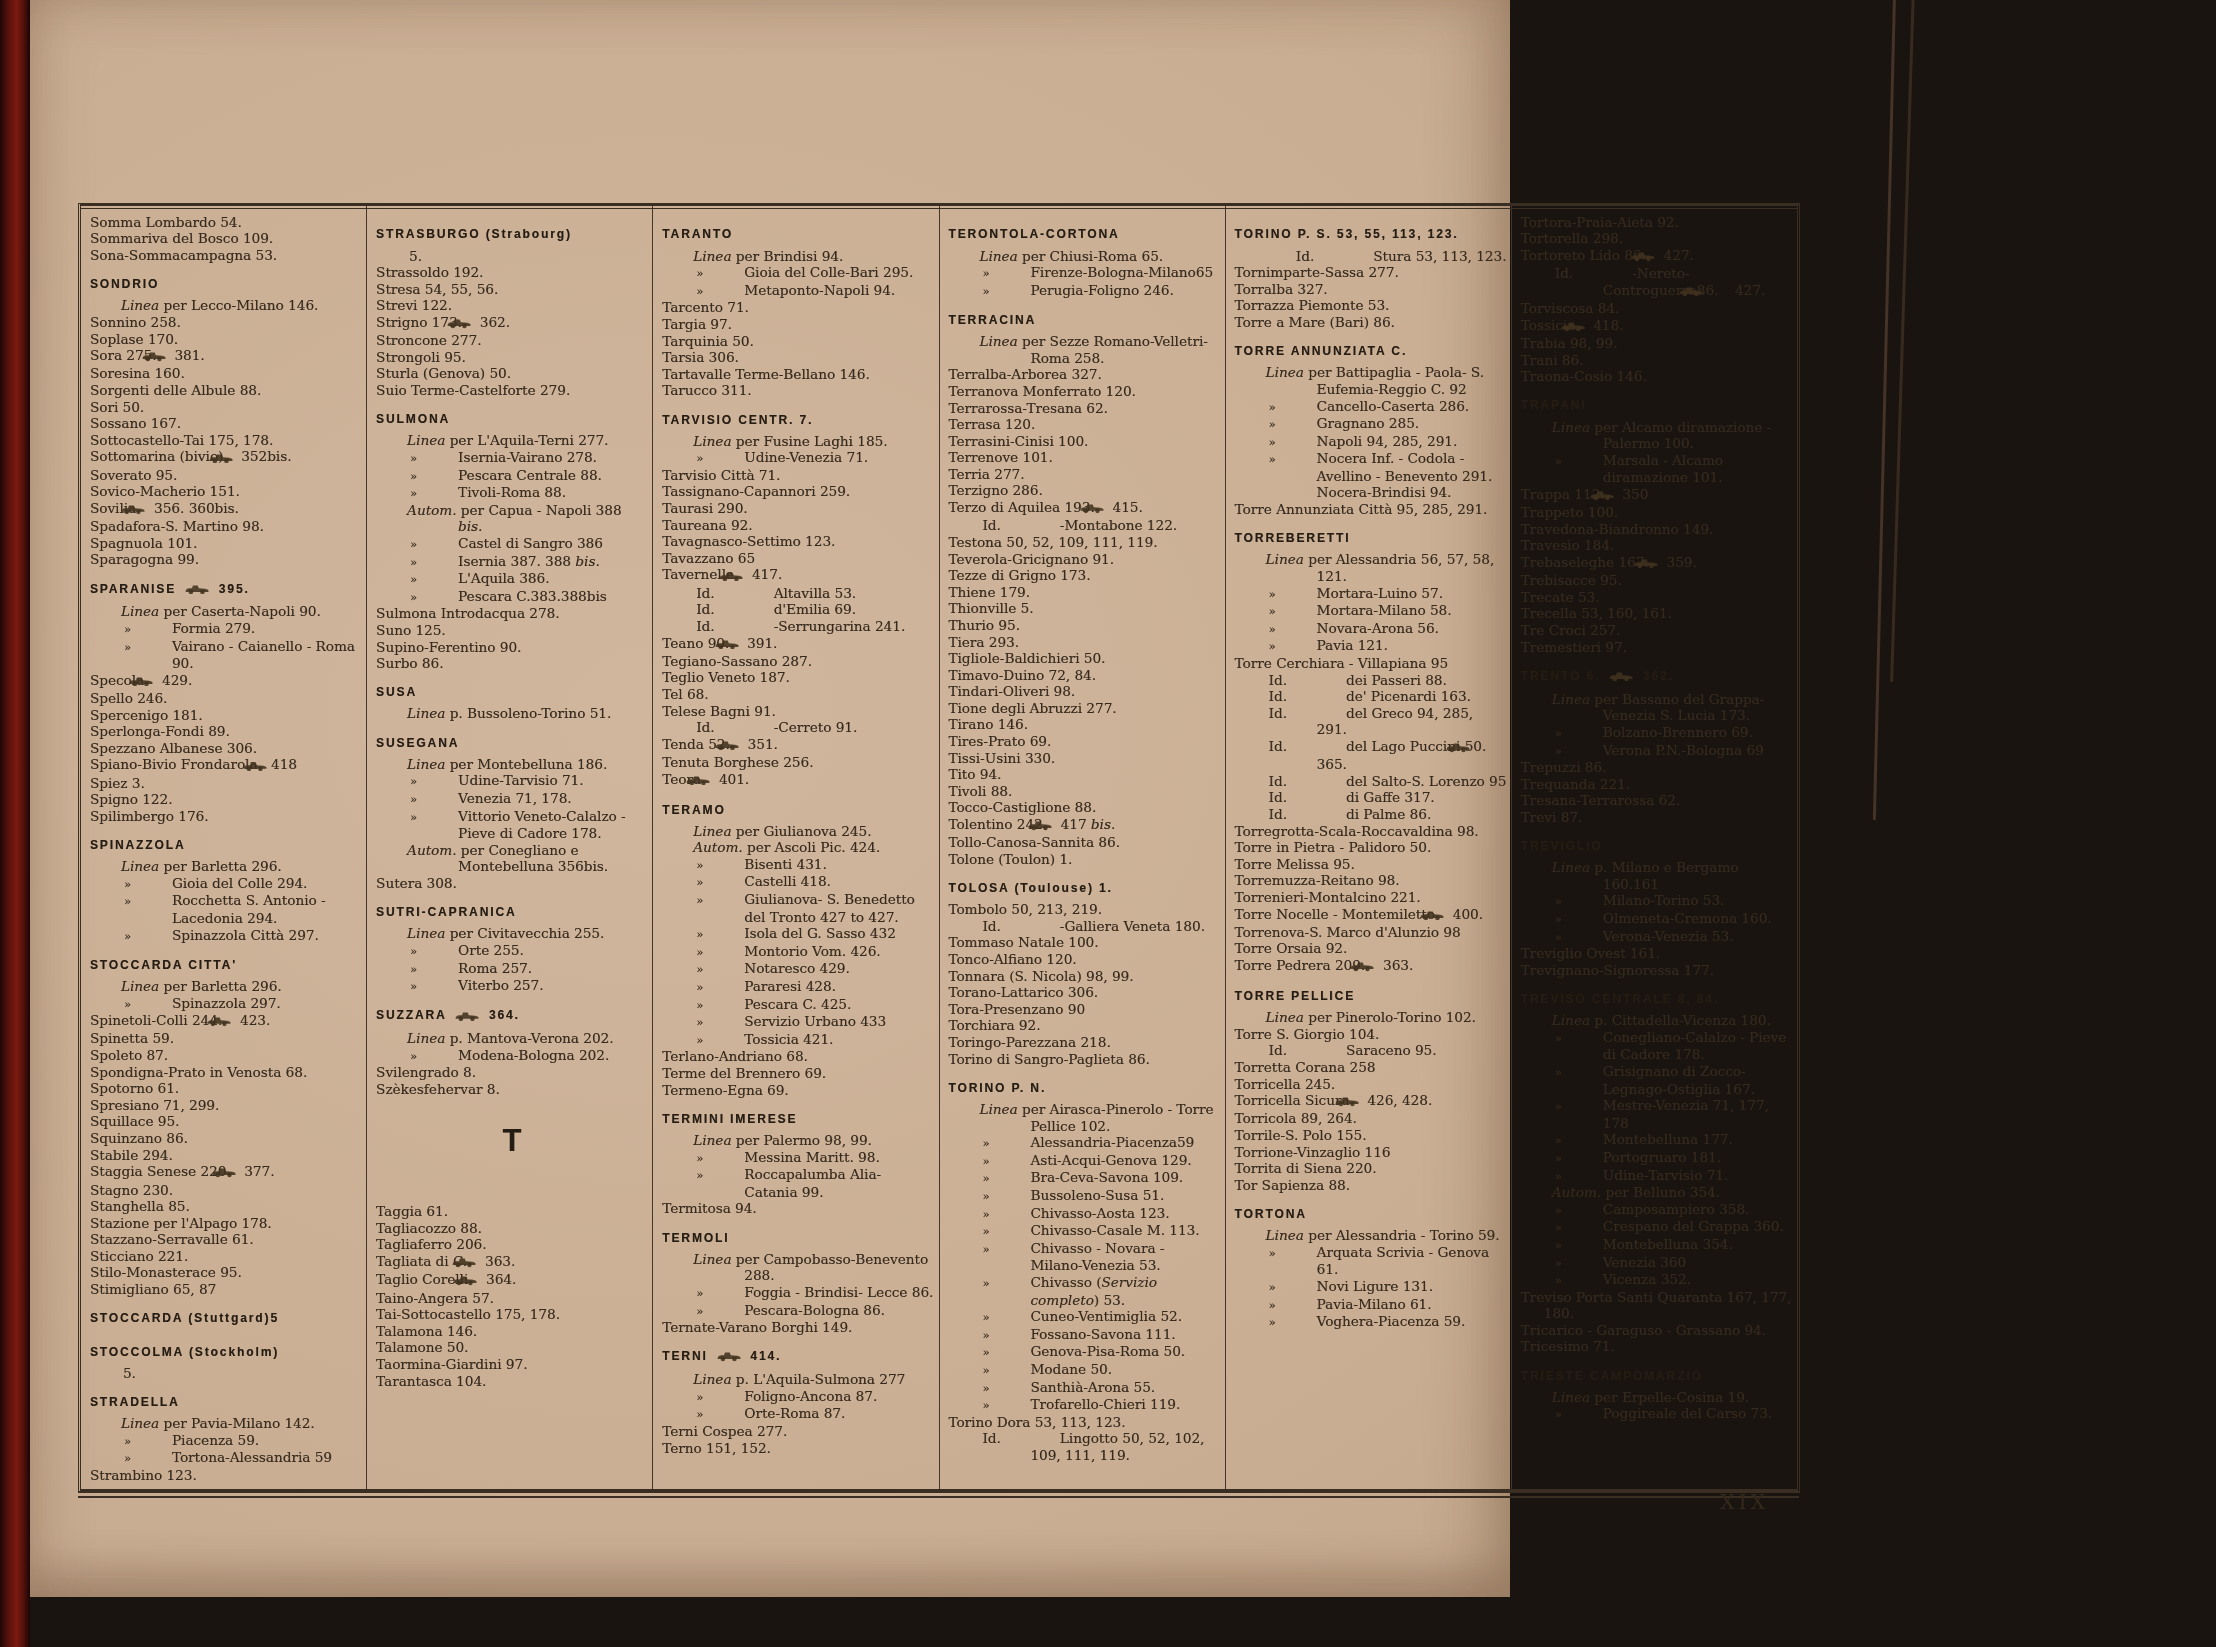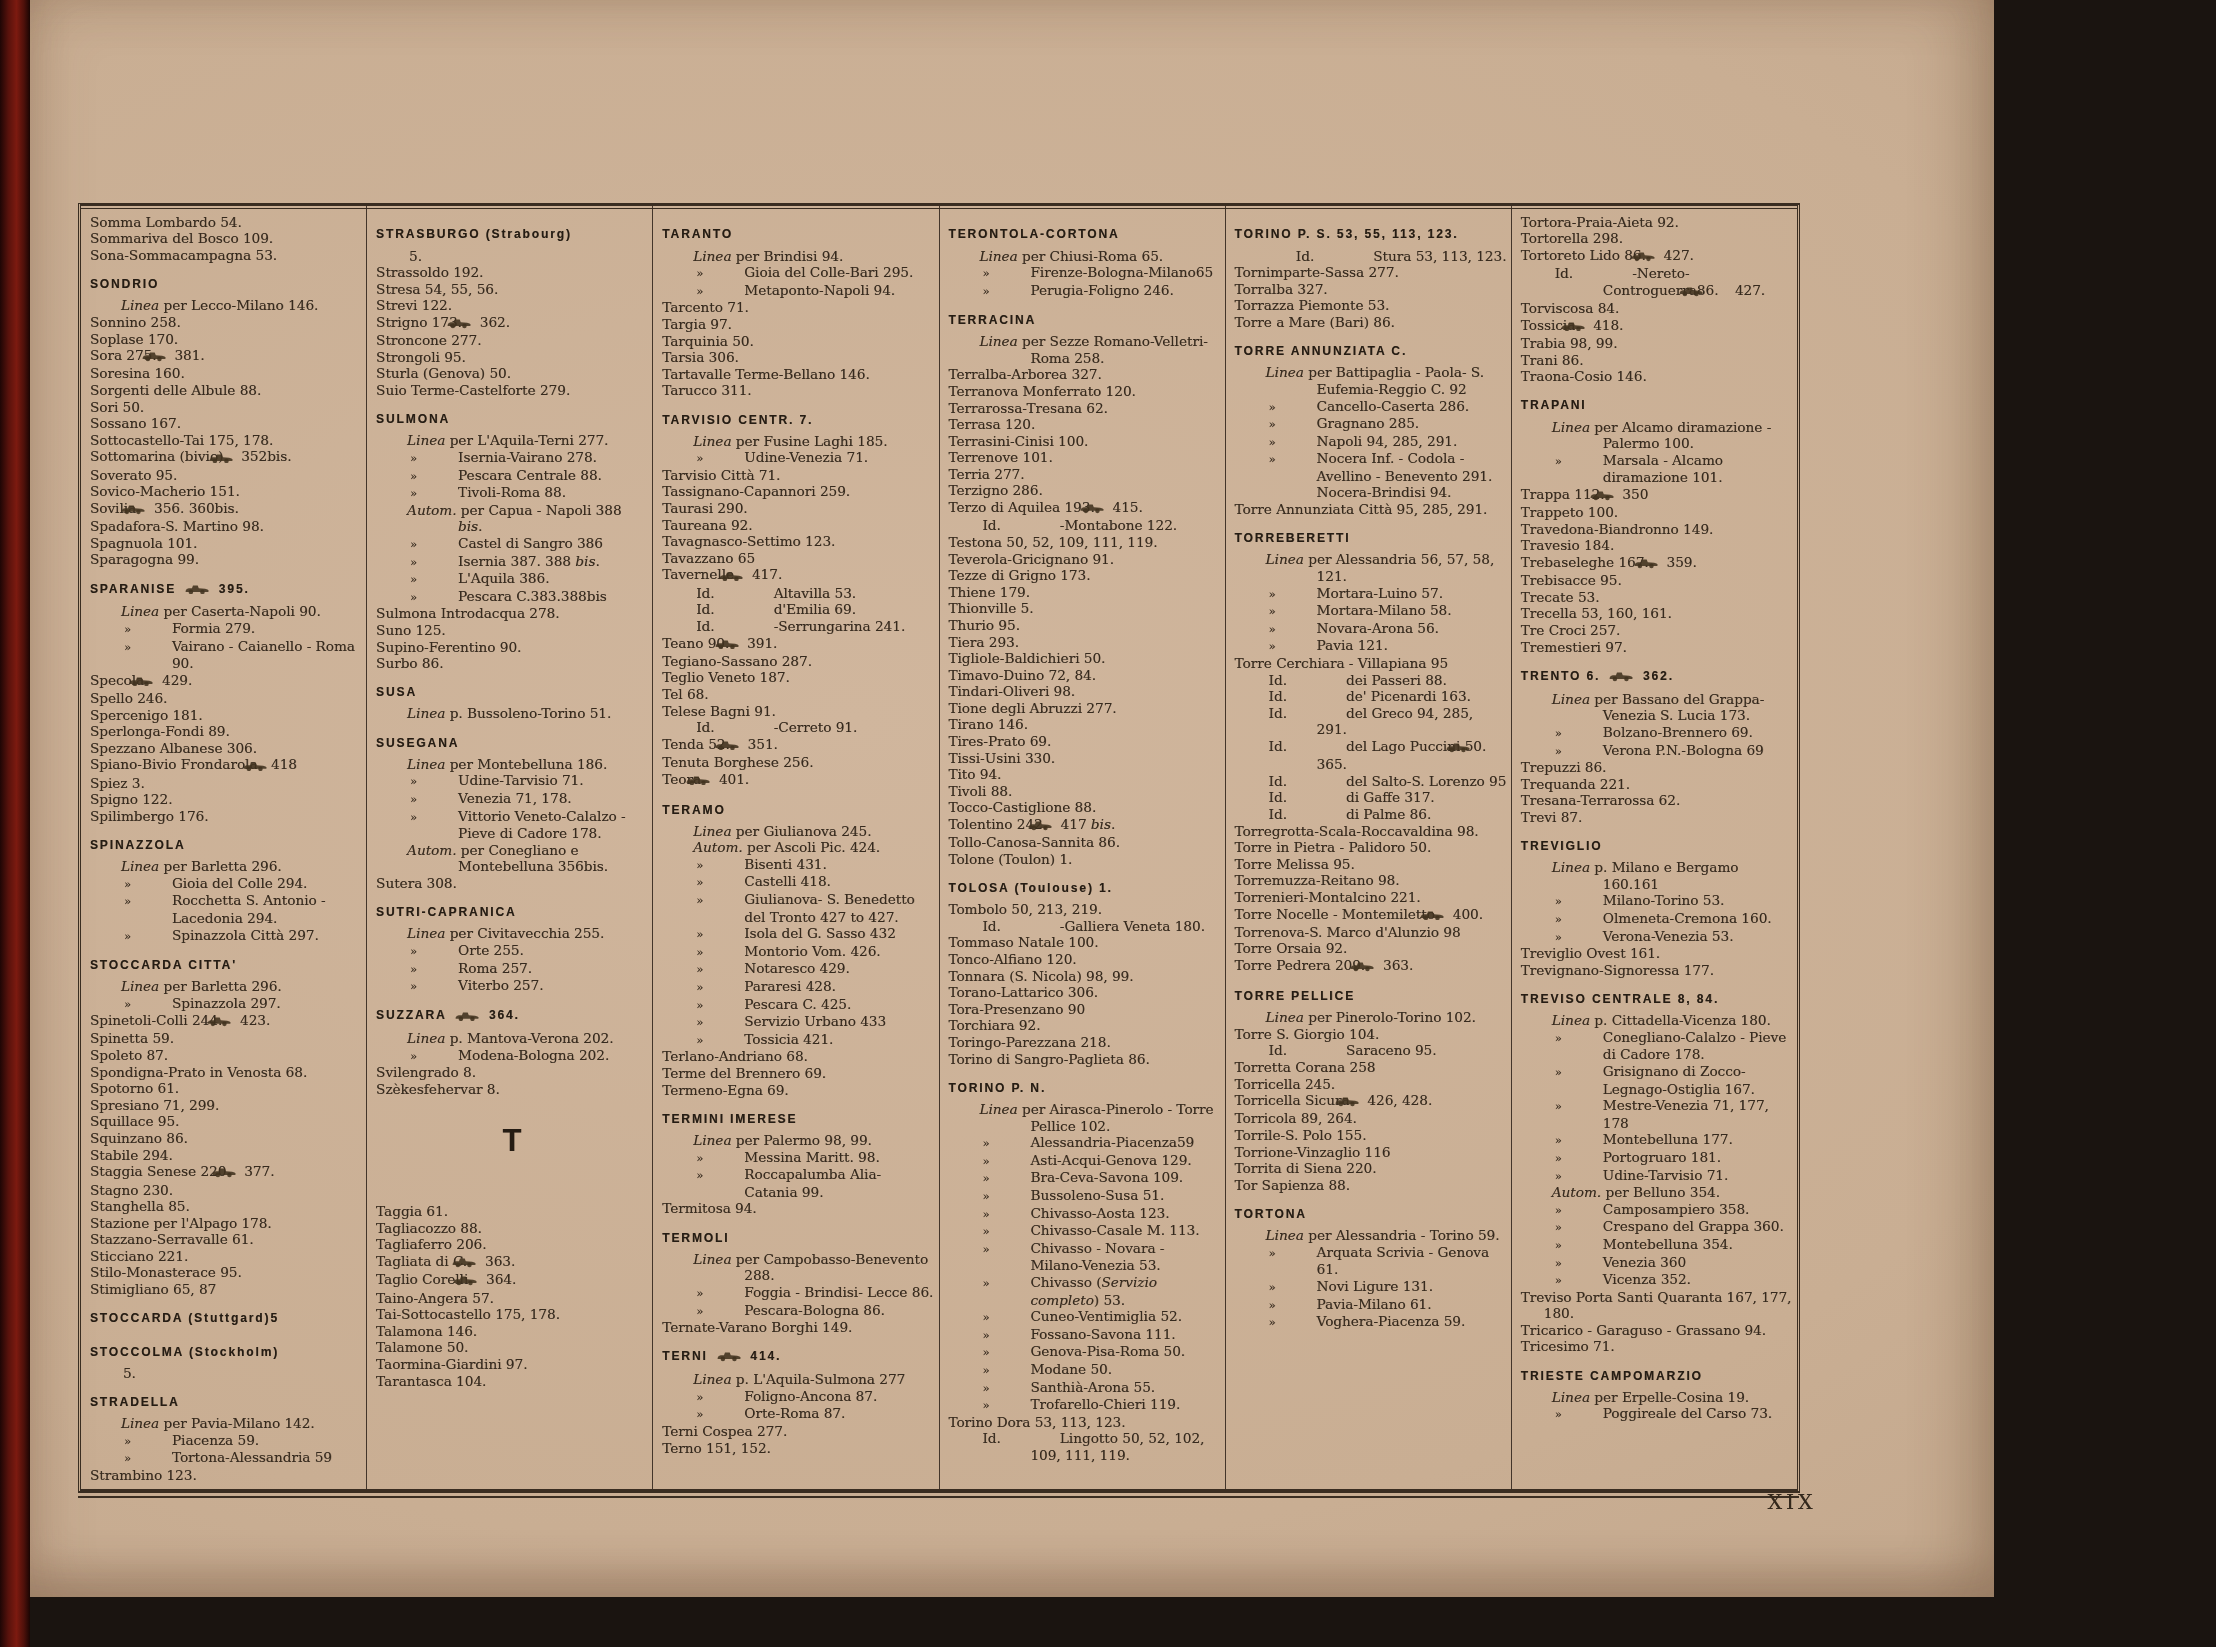--- a/index.html
+++ b/index.html
@@ -9,21 +9,21 @@
     font-family:"DejaVu Serif", serif;
   }
   
   .red-edge{position:absolute;left:0;top:0;width:30px;height:100%;
     background:linear-gradient(90deg,#1e0605 0%,#58120c 28%,#7c1a10 55%,#4d100a 80%,#190503 100%);}
   
   .stackline{position:absolute;width:2.8px;background:#4a382а;}
   .sl1{left:1883px;top:-11px;height:831px;background:#453327;transform:rotate(1.4deg);}
   .sl2{left:1901px;top:-11px;height:693px;background:#382a1f;transform:rotate(1.8deg);}
   .page{
-    position:absolute;left:30px;top:0;width:1964px;height:1597px;
+    position:absolute;left:30px;top:0;width:1480px;height:1597px;
     background:radial-gradient(125% 95% at 42% 45%, #d0b69d 0%, #c9ae93 55%, #bda186 100%);
     box-shadow:inset 0 -28px 39px rgba(80,50,30,.22), inset -39px 0 50px rgba(90,60,35,.18), inset 22px 11px 50px rgba(120,85,55,.12);
   }
   .frame{
     position:absolute;left:48px;top:203px;width:1722px;height:1290px;
     border-top:3.9px solid #3a2d21;border-bottom:4.4px solid #3a2d21;
     border-left:3.9px double #3a2d21;border-right:3.9px double #3a2d21;
     box-sizing:border-box;
   }
   .frame::before{content:'';position:absolute;left:-1.1px;right:-1.1px;top:2.2px;height:1.1px;background:#3a2d21;}
@@ -51,21 +51,21 @@
   .heading + .heading{margin-top:15px;}
   .letter{
     text-align:center;font-family:"Liberation Sans", sans-serif;font-weight:bold;
     font-size:31px;color:#251c13;margin:35px 0 31px;padding:0;text-indent:0;
   }
   .gap{height:23px;}
   .l i{font-style:italic;margin-top:8px;}
   .bus{display:inline-block;vertical-align:-1.7px;margin:0 3.9px;}
   .bus svg path,.bus svg ellipse{fill:#41321f;opacity:.88;}
   .pageno{
-    position:absolute;left:1690px;top:1490px;width:144px;text-align:center;
+    position:absolute;left:1690px;top:1490px;width:144px;text-align:left;
     font-family:"DejaVu Serif", serif;font-size:20.5px;letter-spacing:3.9px;
     color:#33281c;text-shadow:0.3px 0.3px 0.4px rgba(50,38,25,.5);
   }
 </style>
 </head>
 <body>
 
 <div class="red-edge"></div>
 <div class="stackline sl1"></div>
 <div class="stackline sl2"></div>

